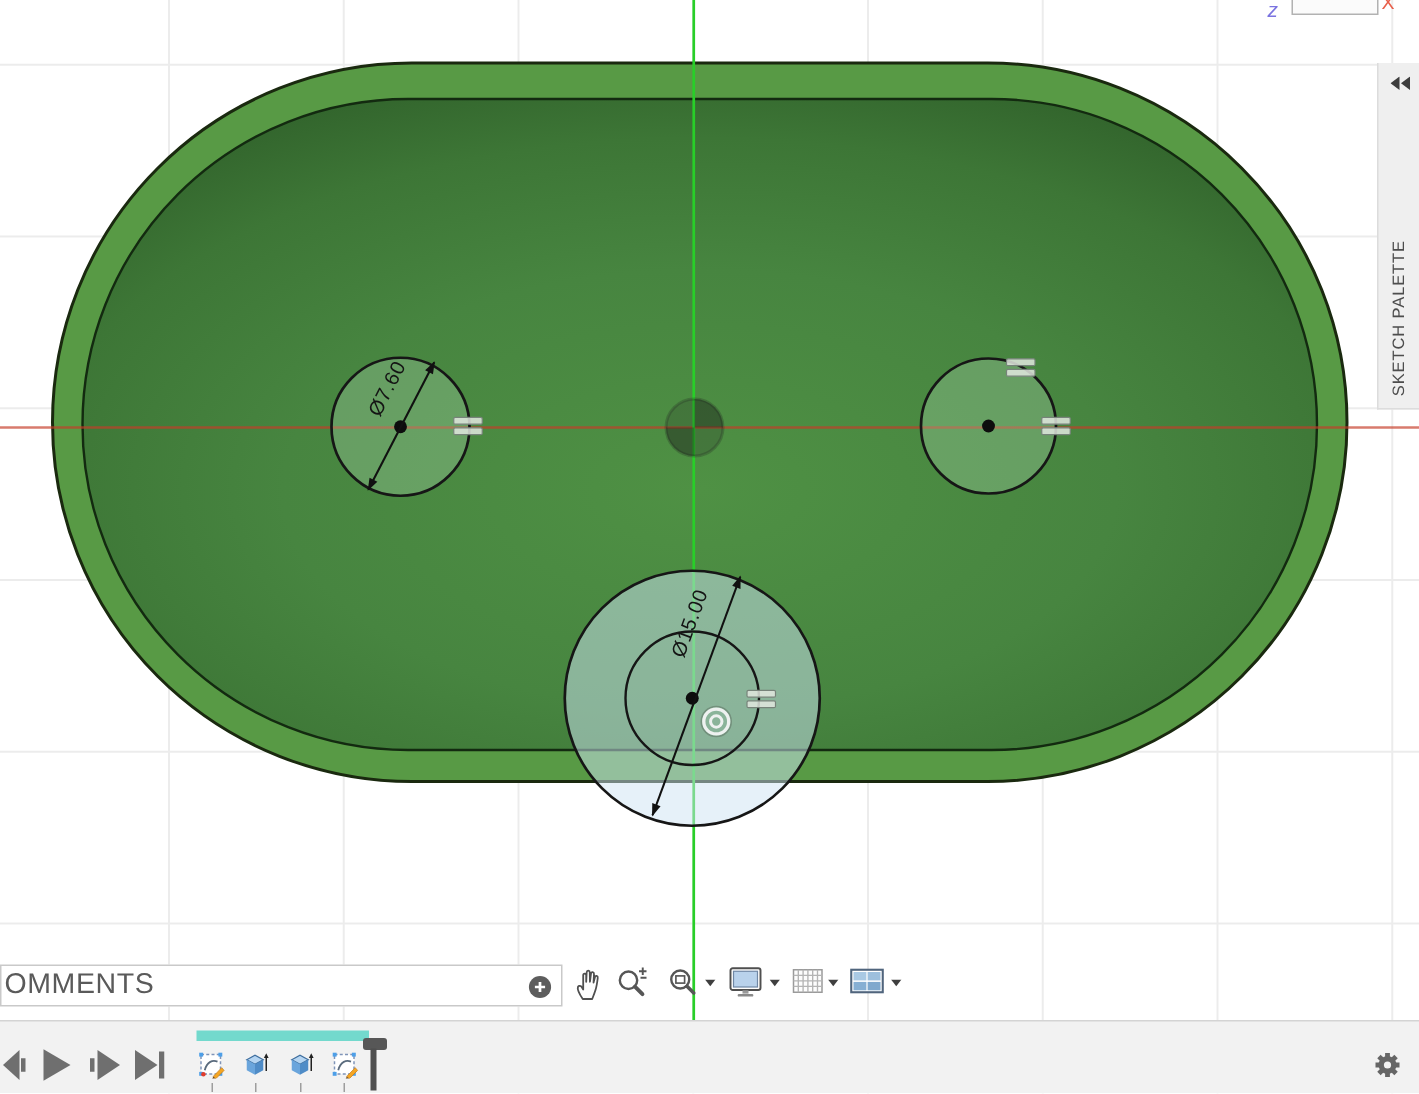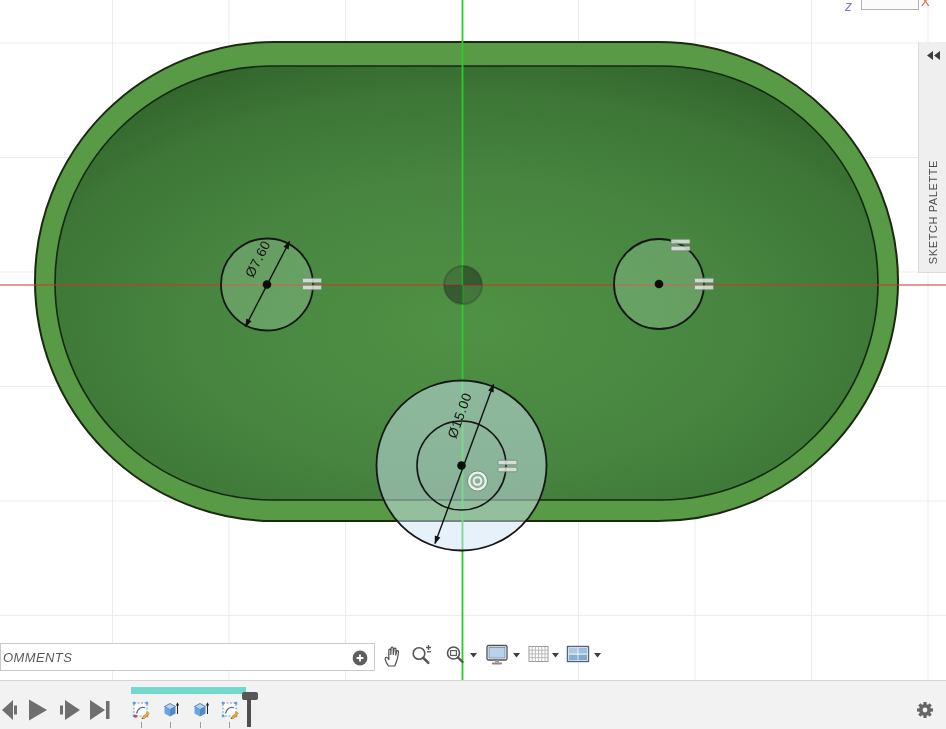--- a/index.html
+++ b/index.html
@@ -31,21 +31,21 @@
   .palette .collapse{display:block;margin:9px auto 0 auto;width:13px;height:9px;cursor:pointer;}
   .palette .vtitle{
     position:absolute;bottom:8px;left:8px;
     writing-mode:vertical-rl;transform:rotate(180deg);
     font-size:11px;color:#4d4d4d;letter-spacing:0.6px;white-space:nowrap;
   }
   
   .comments-bar{position:absolute;left:0;top:643px;width:375px;height:28px;
     background:#fff;border:1px solid #c9c9c9;box-sizing:border-box;z-index:3;
     display:flex;align-items:center;}
-  .comments-bar .label{margin-left:2px;font-size:13px;color:#5a5a5a;letter-spacing:0.4px;font-style:italic;}
+  .comments-bar .label{margin-left:2px;font-size:19px;color:#5a5a5a;letter-spacing:0.4px;}
   .comments-bar .add{position:absolute;right:6px;top:6px;width:16px;height:16px;cursor:pointer;}
   
   .navbar{position:absolute;left:0;top:0;z-index:3;}
   .nav-ic{position:absolute;cursor:pointer;}
   
   .timeline{position:absolute;left:0;top:680px;width:946px;height:49px;
     background:#f2f2f2;border-top:1px solid #d4d4d4;box-sizing:border-box;z-index:3;}
   .playbar{position:absolute;left:2px;top:18px;}
   .progress{position:absolute;left:131px;top:6px;width:115px;height:7px;background:#73d9cd;}
   .marker-head{position:absolute;left:242px;top:11px;width:16px;height:8px;background:#575757;

